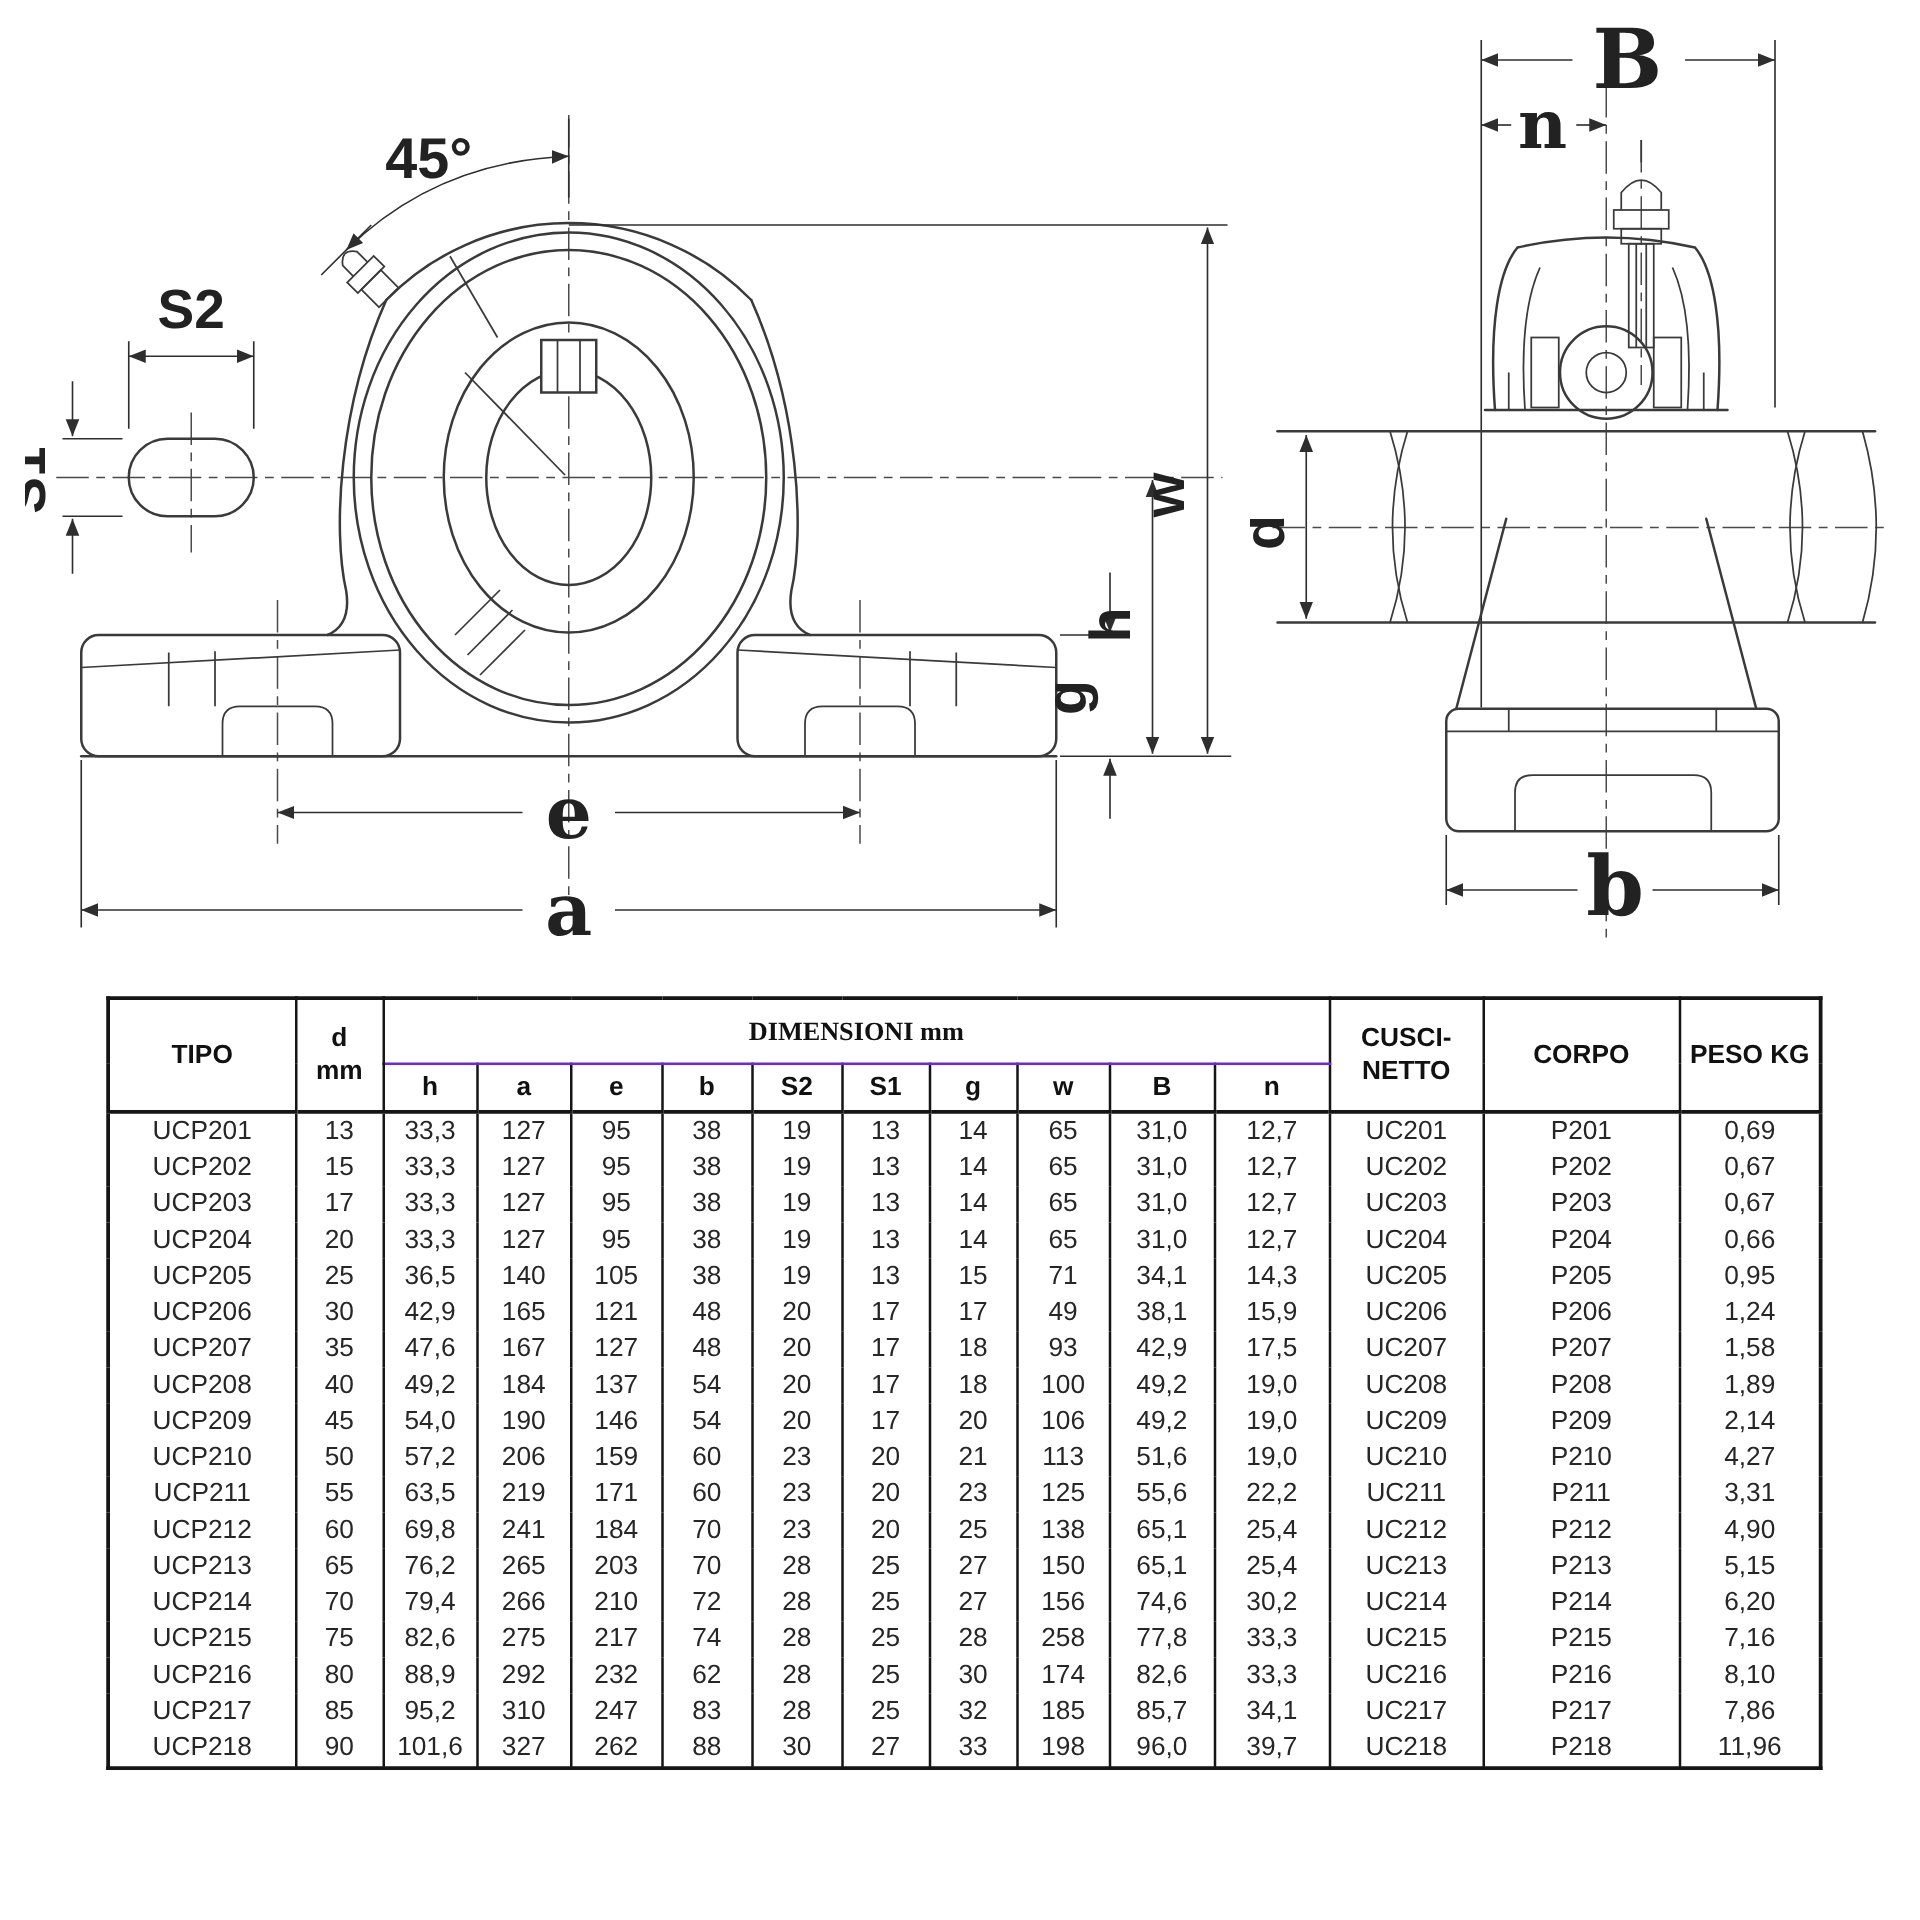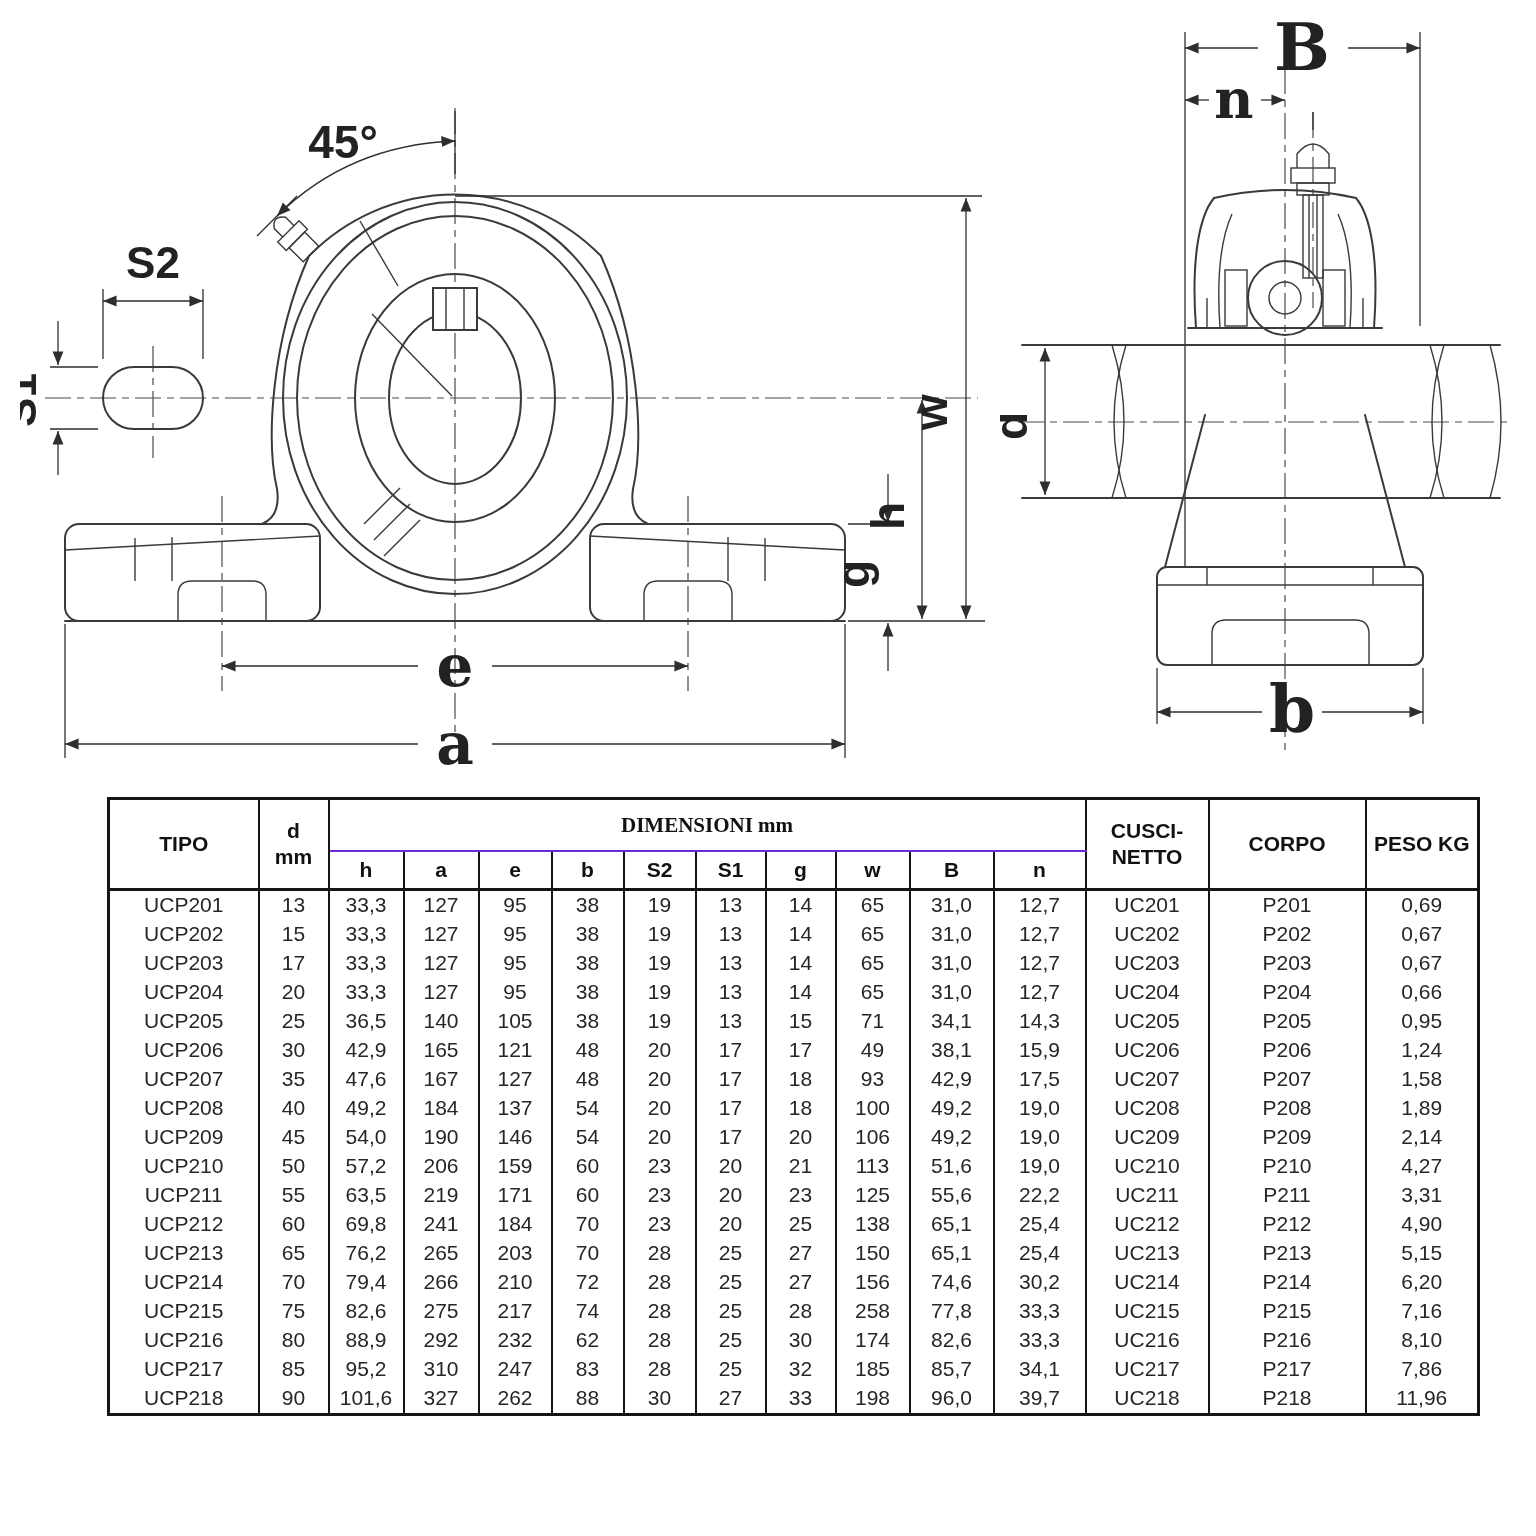--- a/index.html
+++ b/index.html
@@ -1,37 +1,37 @@
 <!DOCTYPE html>
 <html><head>
 <meta charset="utf-8">
 <style>
   html,body{margin:0;padding:0;background:#ffffff;}
   body{position:relative;width:1536px;height:1536px;overflow:hidden;
        font-family:"Liberation Sans", sans-serif;color:#1c1c1c;}
 
-  .front-view{position:absolute;left:20px;top:46px;width:980px;height:740px;}
+  .front-view{position:absolute;left:20px;top:30px;width:980px;height:740px;}
   .side-view{position:absolute;left:1000px;top:8px;width:520px;height:760px;}
 
   svg{display:block;}
   .ln{stroke:#3a3a3a;stroke-width:2;fill:none;stroke-linecap:round;}
   .thin{stroke:#3a3a3a;stroke-width:1.4;fill:none;}
   .dim{stroke:#2e2e2e;stroke-width:1.3;fill:none;}
   .cl{stroke:#4a4a4a;stroke-width:1.2;fill:none;stroke-dasharray:26 6 7 6;}
   .white{fill:#ffffff;}
   .lblS{font-family:"Liberation Sans",sans-serif;font-weight:bold;font-size:46px;fill:#222;}
   .lblS2{font-family:"Liberation Sans",sans-serif;font-weight:bold;font-size:44px;fill:#222;}
   .lblR{font-family:"DejaVu Serif",serif;font-weight:bold;font-size:58px;fill:#222;}
   .lblRB{font-family:"DejaVu Serif",serif;font-weight:bold;font-size:66px;fill:#222;}
   .lblRn{font-family:"DejaVu Serif",serif;font-weight:bold;font-size:54px;fill:#222;}
   .mid{text-anchor:middle;}
 
   .spec-table{position:absolute;left:85px;top:797px;width:1370px;
               border-collapse:collapse;table-layout:fixed;
-              border:3px solid #151515;margin-left:22px;}
+              border:3px solid #151515;}
   .spec-table th,.spec-table td{border-left:2px solid #151515;border-right:2px solid #151515;
               text-align:center;vertical-align:middle;padding:0;
               font-size:21px;line-height:1.25;white-space:nowrap;overflow:hidden;}
   .spec-table th{font-weight:bold;color:#111;}
   .spec-table td{color:#262626;height:29px;font-weight:normal;}
   .hrow1 th{height:50px;}
   .hrow2 th{height:36px;border-bottom:3px solid #151515;}
   th.span2{border-bottom:3px solid #151515;}
   th.dims-head{border-bottom:2px solid #6d28d9;font-family:Liberation Serif, serif;}
 </style>

